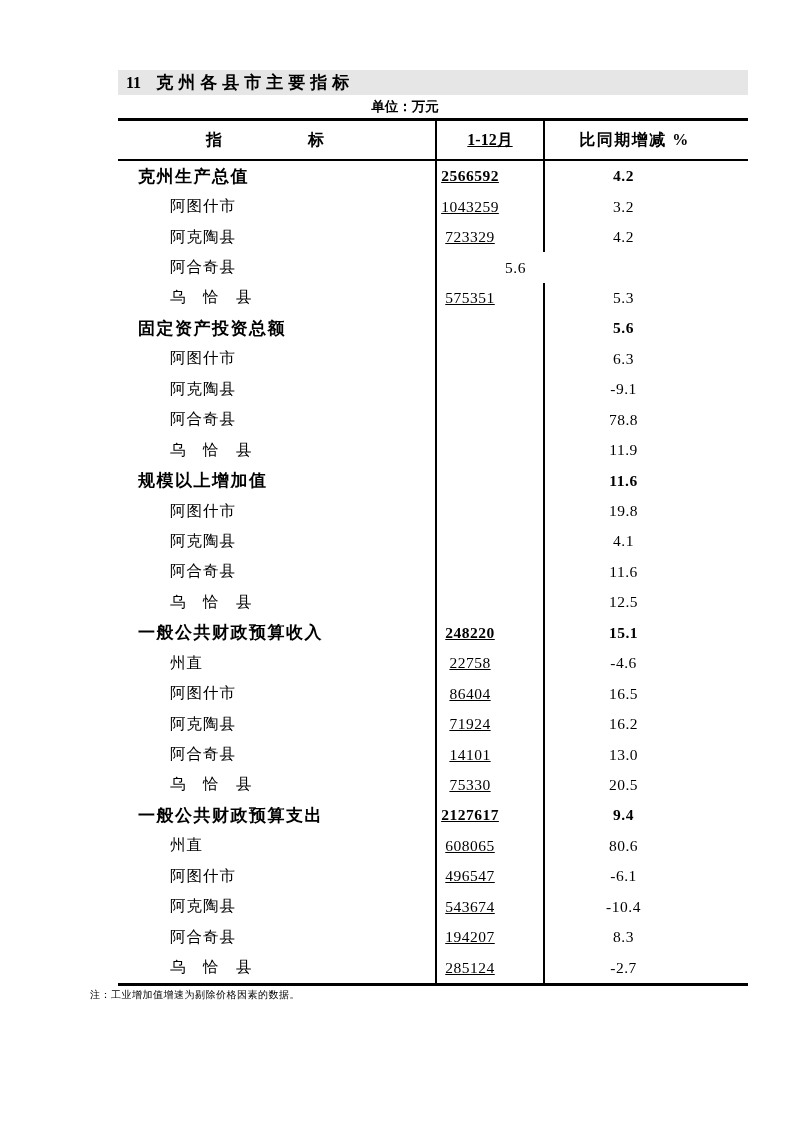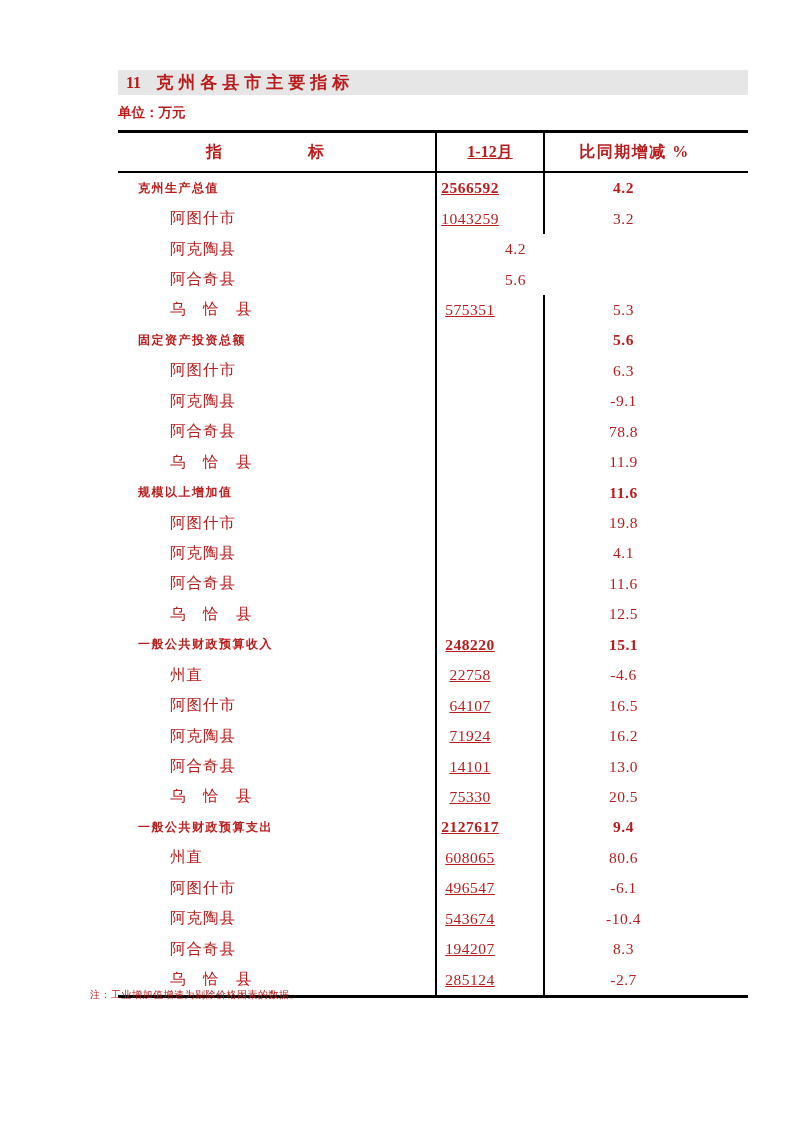--- a/index.html
+++ b/index.html
@@ -1,21 +1,21 @@
 <!DOCTYPE html>
 <html><head>
 <meta charset="utf-8">
 <style>
   html, body { margin: 0; padding: 0; background: #ffffff; }
   .page {
     position: relative;
     width: 793px;
     height: 1122px;
     background: #ffffff;
-    color: #b91c1c;
+    color: #000000;
     font-family: "Liberation Serif", "DejaVu Serif", serif;
     overflow: hidden;
   }
   .content {
     position: absolute;
     left: 118px;
     top: 70px;
     width: 630px;
   }
   .title-band {
@@ -30,24 +30,24 @@
     font-size: 16px;
     font-family: "Liberation Serif", "DejaVu Serif", serif;
   }
   .title-text {
     margin-left: 15px;
     font-weight: bold;
     font-size: 17px;
     letter-spacing: 5px;
   }
   .unit-line {
-    height: 35px;
+    height: 23px;
     display: flex;
     align-items: center;
-    justify-content: flex-start;
+    justify-content: center;
     padding-right: 56px;
     font-weight: bold;
     font-size: 13.5px;
   }
   .table {
     border-top: 3px solid #000;
     border-bottom: 3px solid #000;
   }
   .thead {
     display: flex;
@@ -73,21 +73,21 @@
     height: 30.45px;
     font-size: 15.5px;
   }
   .trow .c1 {
     padding-left: 52px;
     letter-spacing: 1px;
   }
   .trow.section .c1 {
     padding-left: 20px;
     font-weight: bold;
-    font-size: 12px;
+    font-size: 17px;
     letter-spacing: 1.5px;
     text-align: center;
   }
   .trow .c2 { padding-right: 40px; letter-spacing: 0.5px; }
   .trow .c3 { padding-right: 22px; letter-spacing: 0.5px; }
   .trow.section .c2, .trow.section .c3 { font-weight: bold; }
   .note {
     position: absolute;
     left: 90px;
     top: 988px;
@@ -122,20 +122,21 @@
     <div class="cell c2">2566592</div>
     <div class="cell c3">4.2</div>
   </div>
           <div class="trow sub">
     <div class="cell c1">阿图什市</div>
     <div class="cell c2">1043259</div>
     <div class="cell c3">3.2</div>
   </div>
           <div class="trow sub">
     <div class="cell c1">阿克陶县</div>
+    <div class="cell c2">723329</div>
     <div class="cell c3">4.2</div>
   </div>
           <div class="trow sub">
     <div class="cell c1">阿合奇县</div>
     <div class="cell c3">5.6</div>
   </div>
           <div class="trow sub">
     <div class="cell c1">乌　恰　县</div>
     <div class="cell c2">575351</div>
     <div class="cell c3">5.3</div>
@@ -195,21 +196,21 @@
     <div class="cell c2">248220</div>
     <div class="cell c3">15.1</div>
   </div>
           <div class="trow sub">
     <div class="cell c1">州直</div>
     <div class="cell c2">22758</div>
     <div class="cell c3">-4.6</div>
   </div>
           <div class="trow sub">
     <div class="cell c1">阿图什市</div>
-    <div class="cell c2">64107</div>
+    <div class="cell c2">86404</div>
     <div class="cell c3">16.5</div>
   </div>
           <div class="trow sub">
     <div class="cell c1">阿克陶县</div>
     <div class="cell c2">71924</div>
     <div class="cell c3">16.2</div>
   </div>
           <div class="trow sub">
     <div class="cell c1">阿合奇县</div>
     <div class="cell c2">14101</div>

